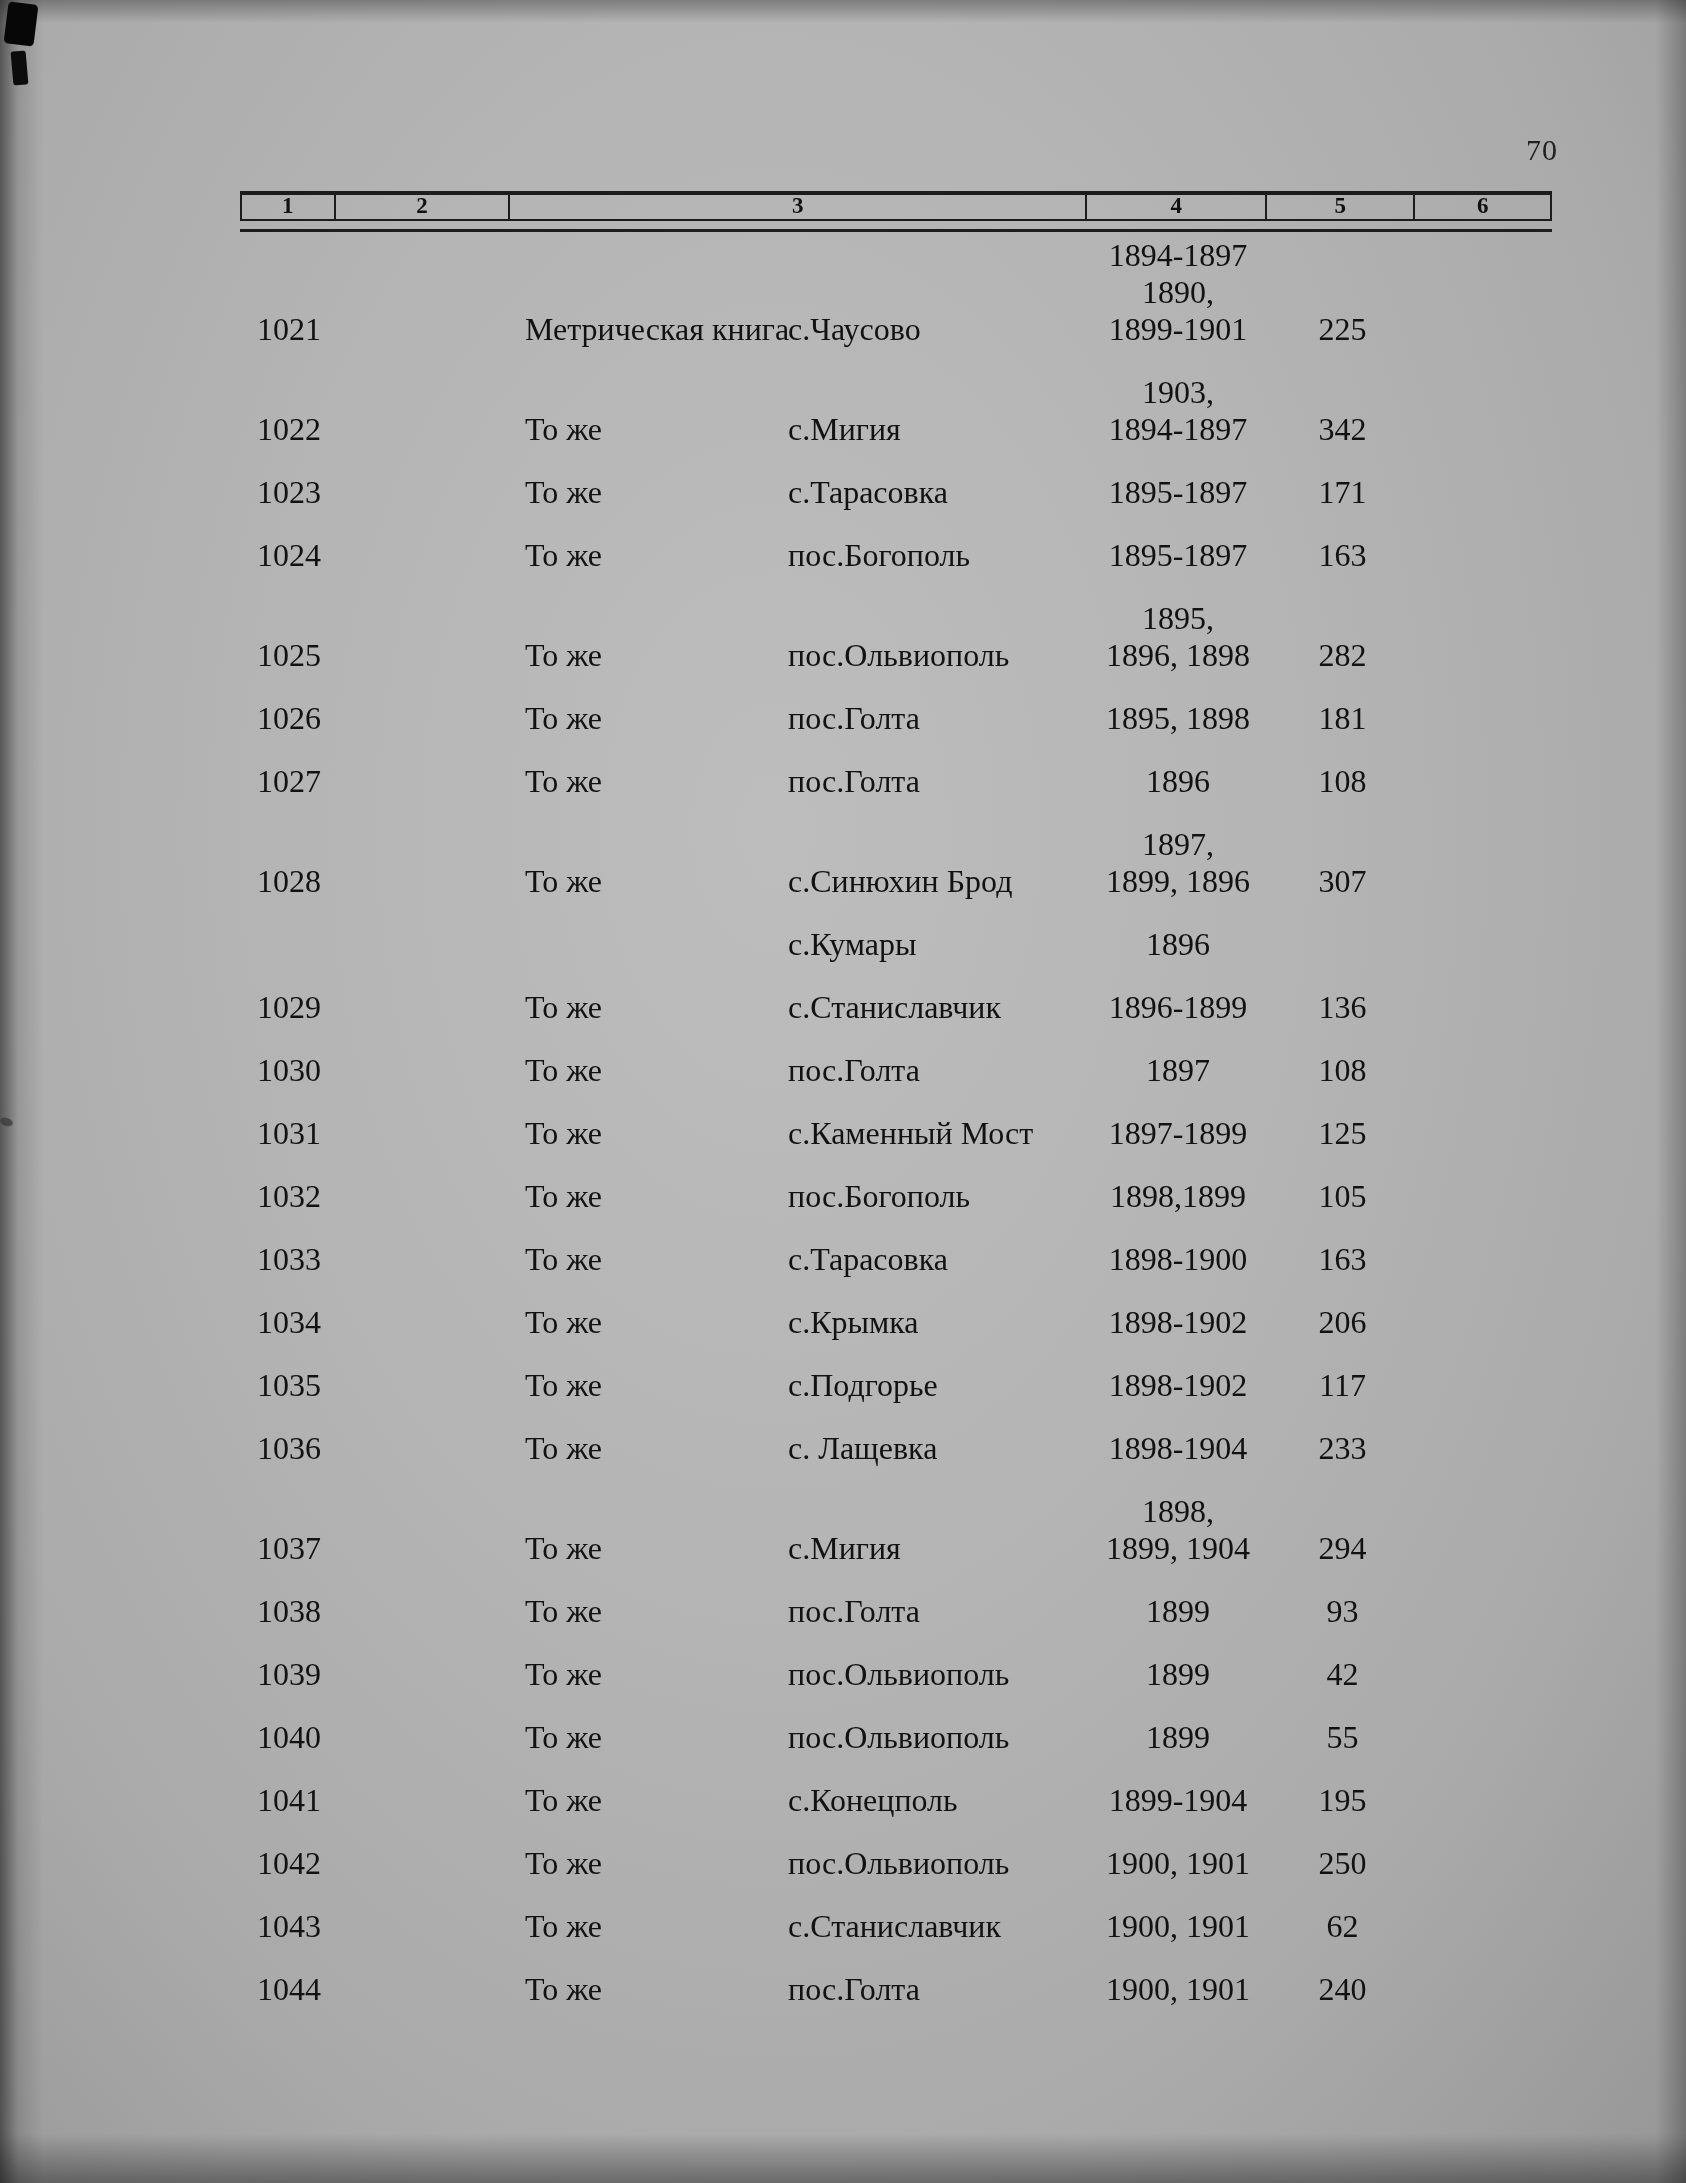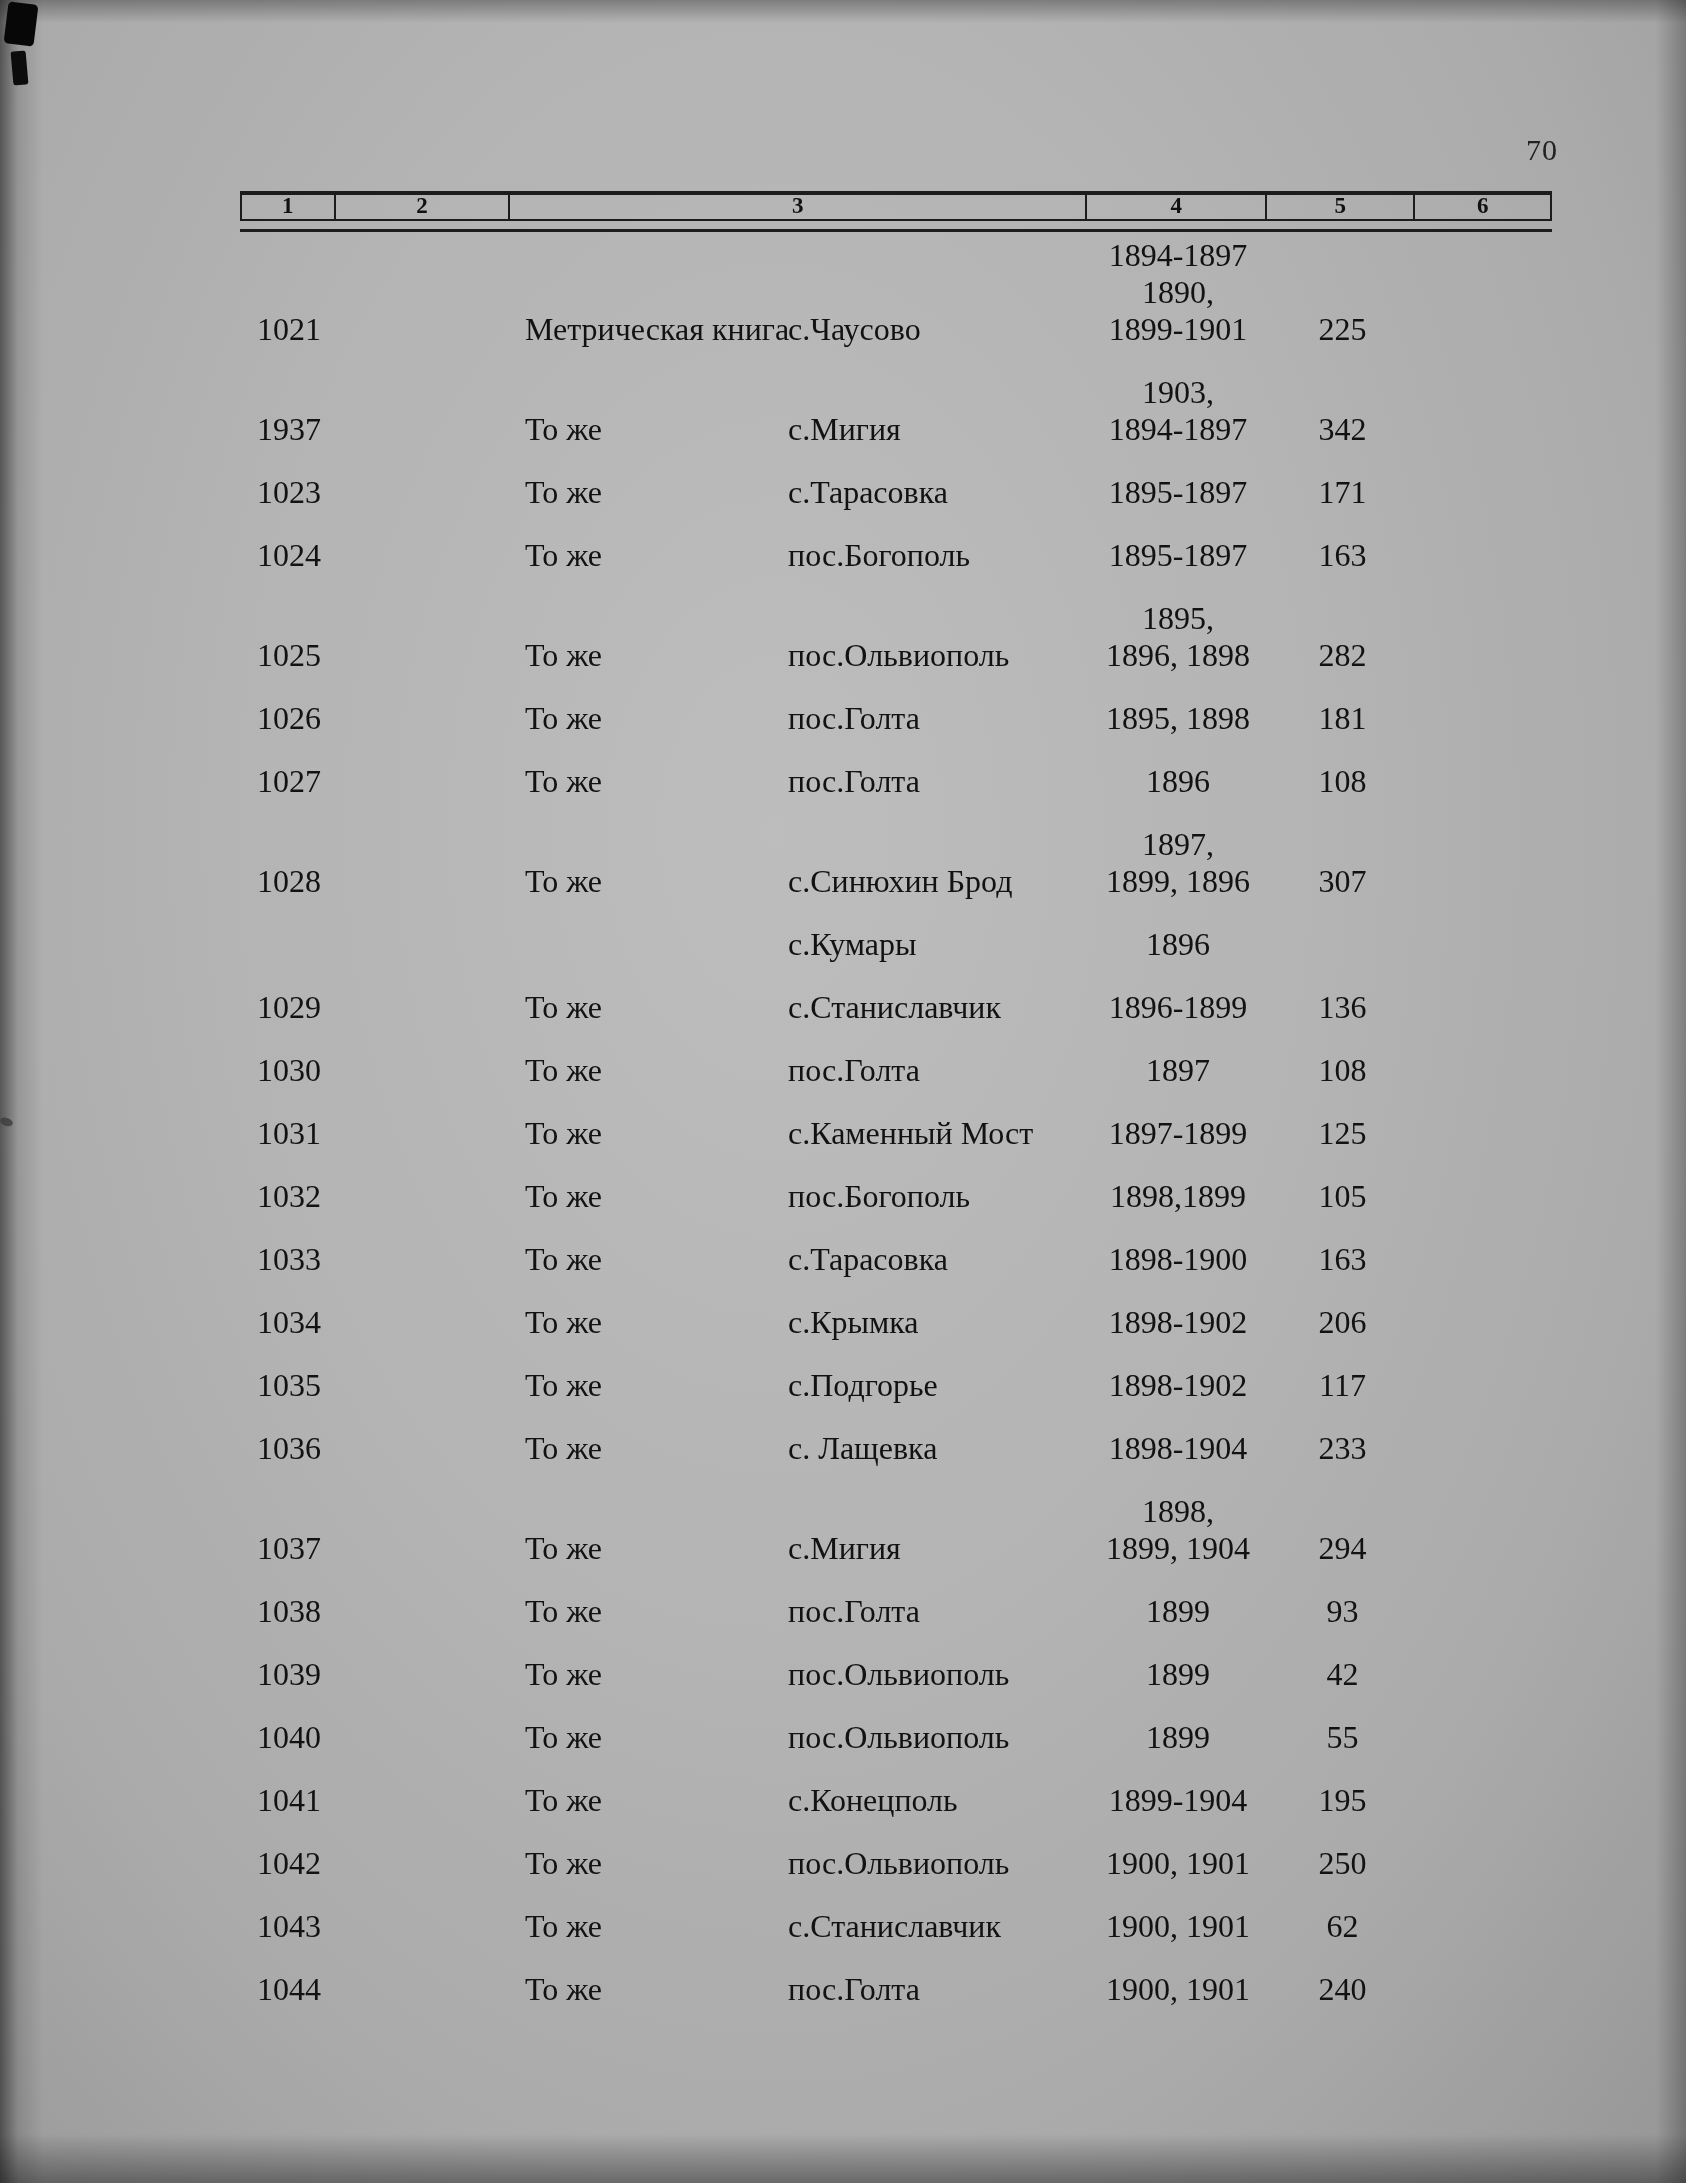--- a/index.html
+++ b/index.html
@@ -85,21 +85,21 @@
       <div class="row">
     <div class="c-no">1021</div>
     <div class="c-title">Метрическая книга</div>
     <div class="c-place">с.Чаусово</div>
     <div class="c-years">1894-1897
 1890,
 1899-1901</div>
     <div class="c-count">225</div>
   </div>
       <div class="row">
-    <div class="c-no">1937</div>
+    <div class="c-no">1022</div>
     <div class="c-title">То же</div>
     <div class="c-place">с.Мигия</div>
     <div class="c-years">1903,
 1894-1897</div>
     <div class="c-count">342</div>
   </div>
       <div class="row">
     <div class="c-no">1023</div>
     <div class="c-title">То же</div>
     <div class="c-place">с.Тарасовка</div>

